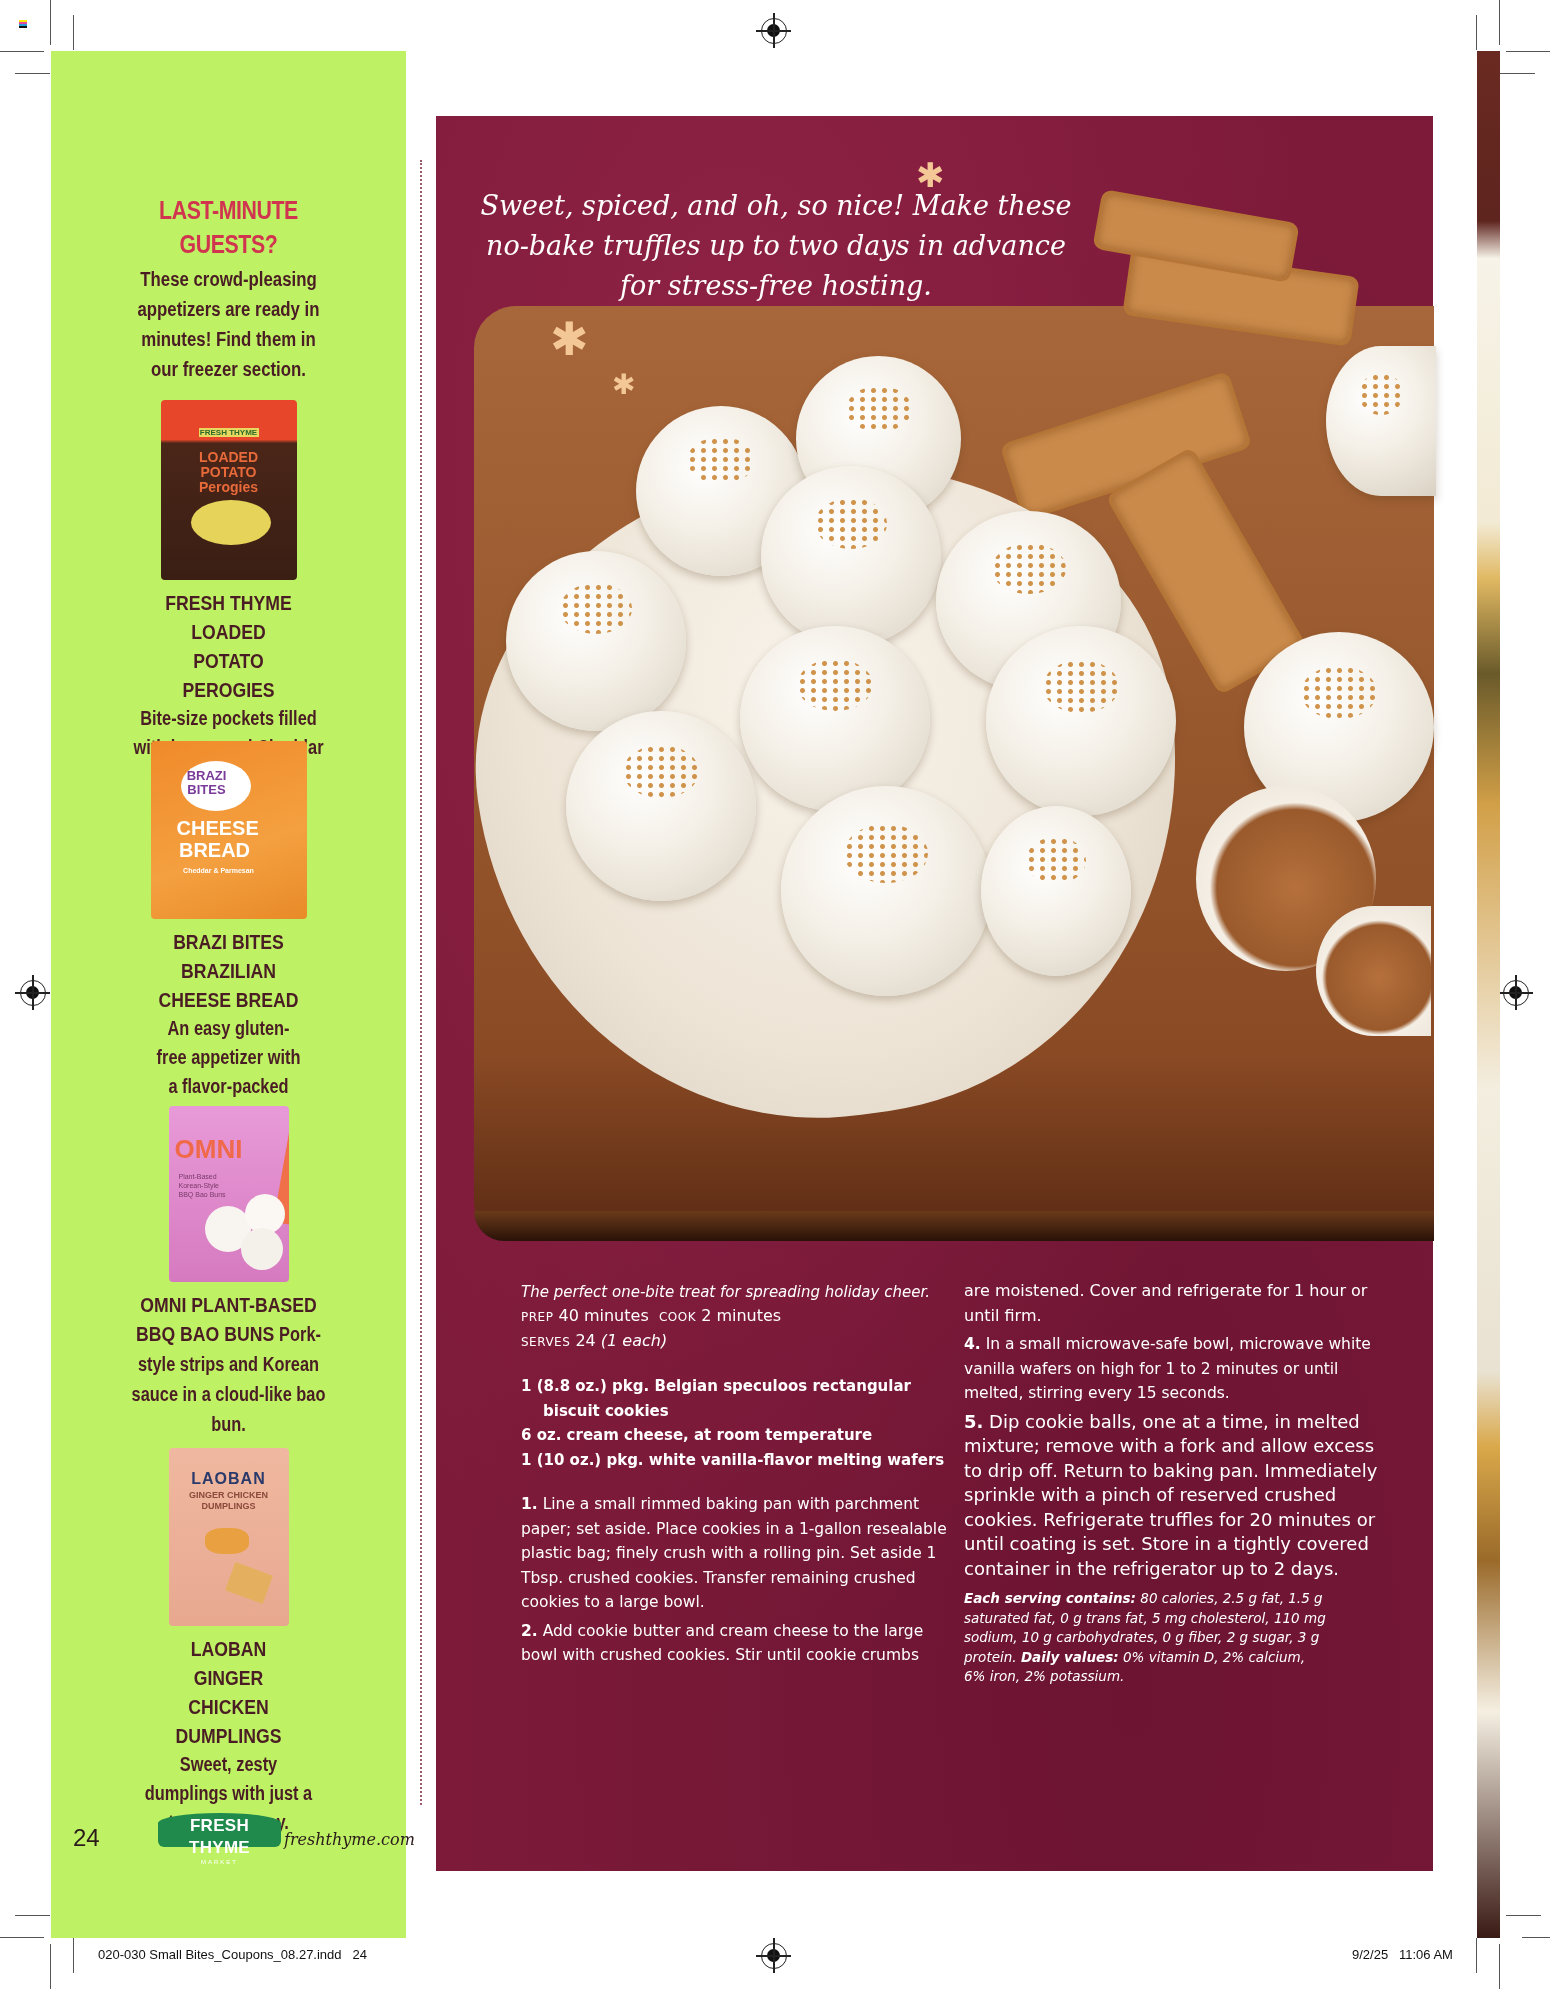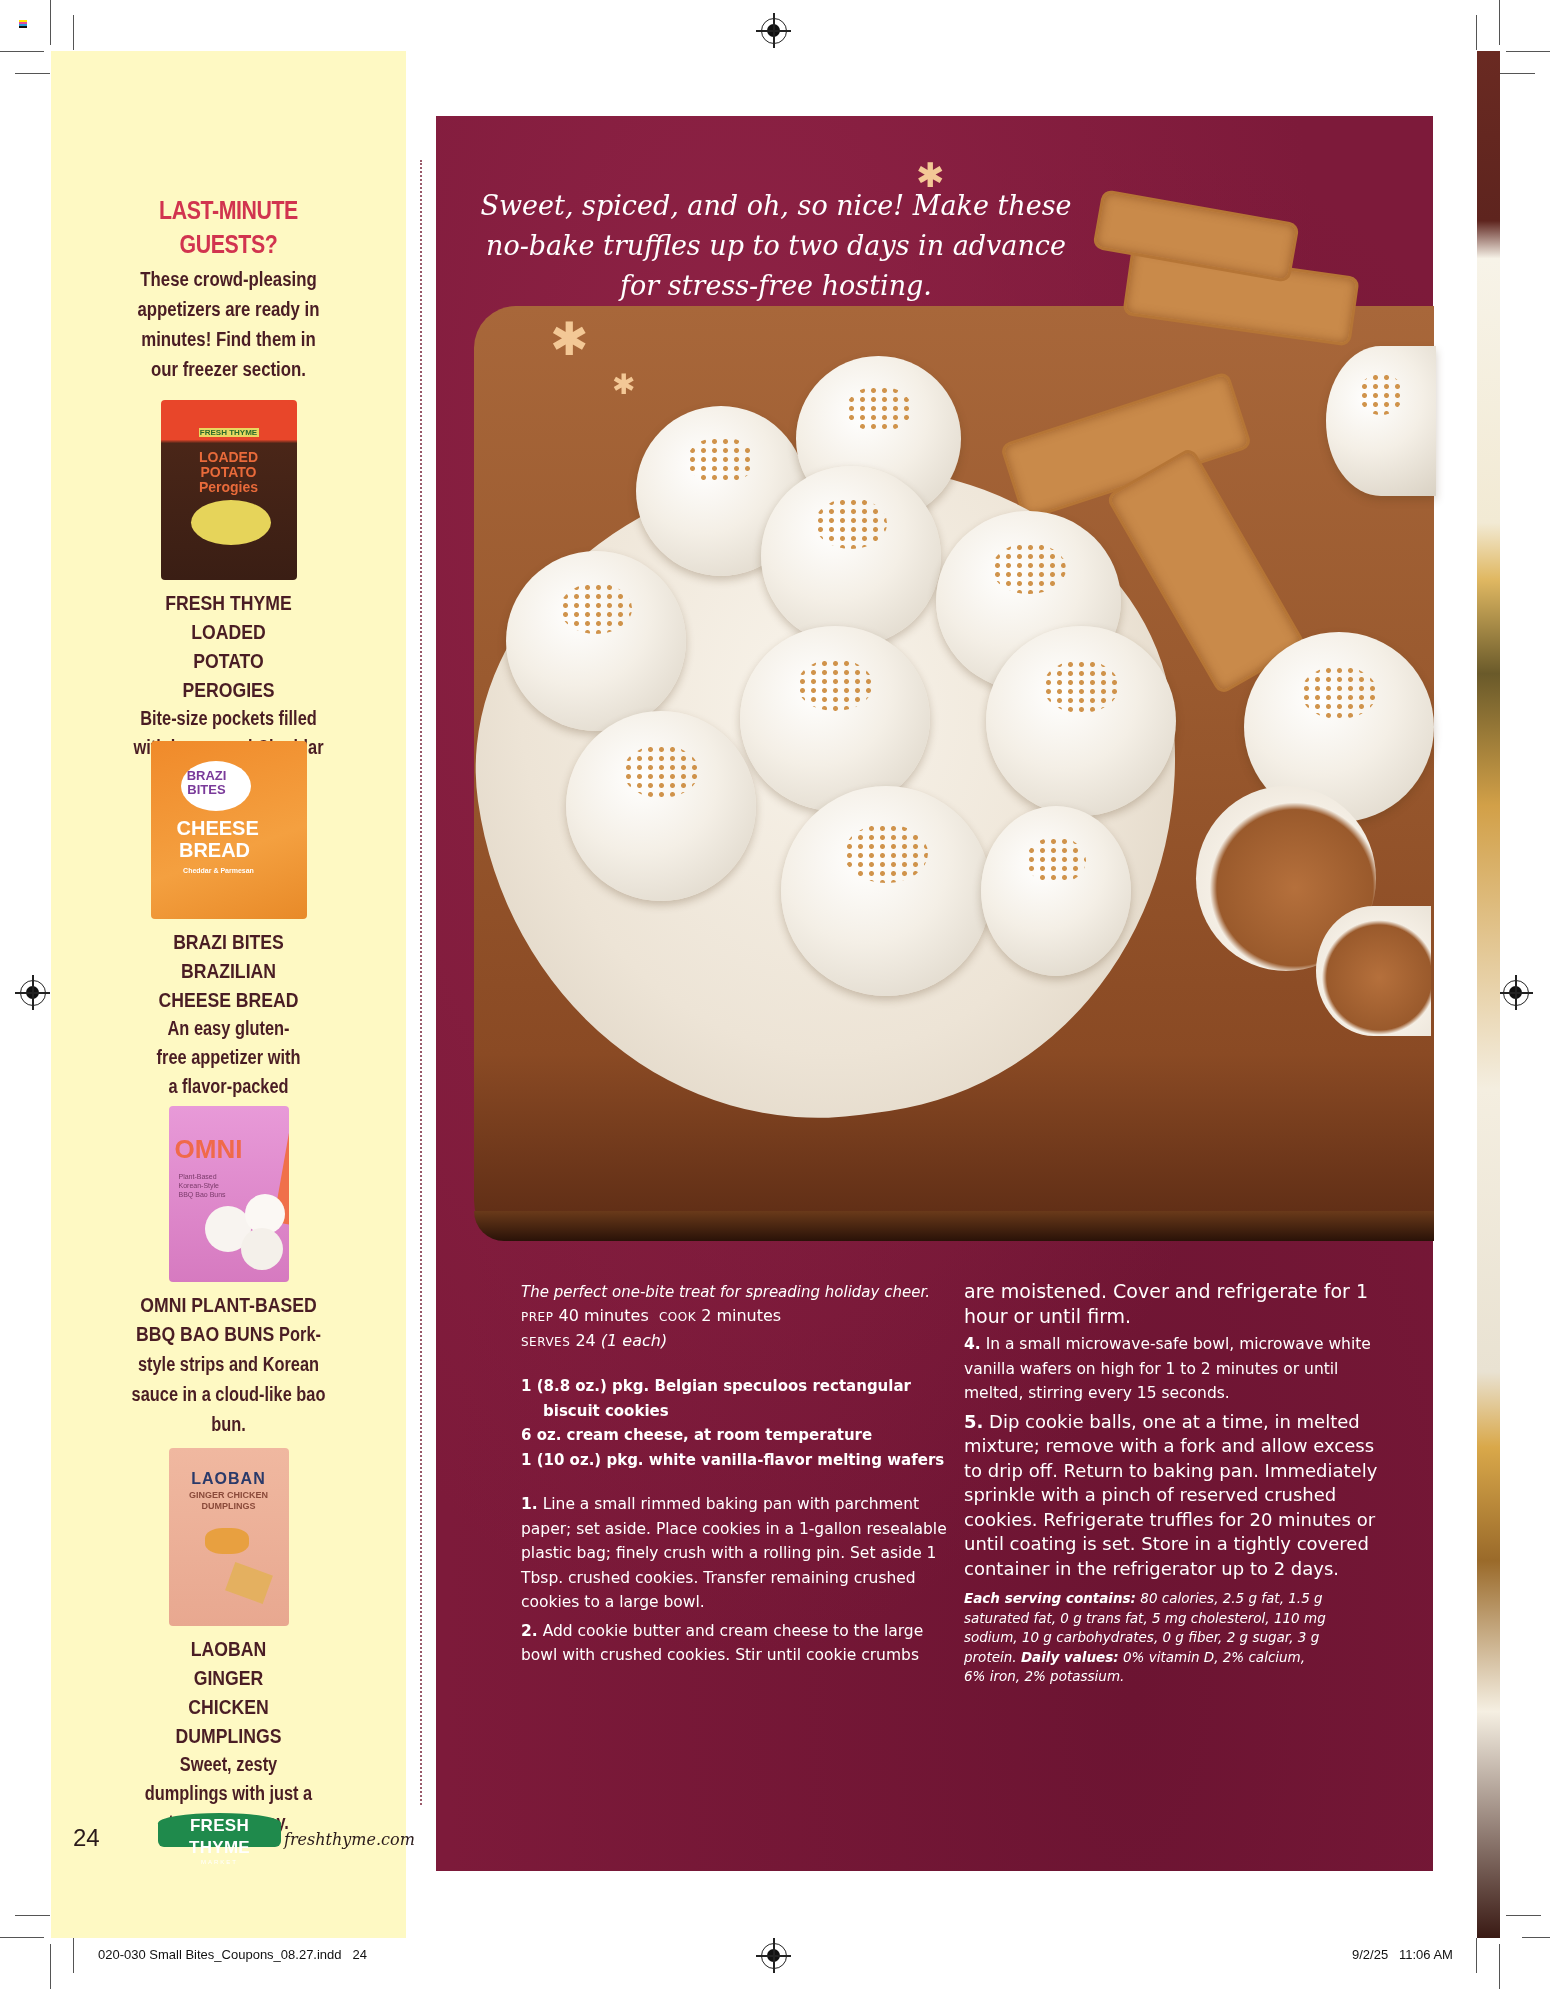--- a/index.html
+++ b/index.html
@@ -9,21 +9,21 @@
   
   .crop { position: absolute; background: #555; }
   .reg { position: absolute; width: 26px; height: 26px; border-radius: 50%; border: 1.5px solid #222; }
   .reg::before { content: ""; position: absolute; left: 5px; top: 5px; width: 13px; height: 13px; border-radius: 50%; background: #111; }
   .reg::after { content: ""; position: absolute; left: -6px; top: 11px; width: 35px; height: 1.5px; background: #222; }
   .reg .v { position: absolute; left: 11px; top: -6px; width: 1.5px; height: 35px; background: #222; }
   .colorbar { position: absolute; left: 19px; top: 20px; width: 8px; height: 7px; }
   .colorbar span { display: block; height: 2px; }
 
   
-  .sidebar { position: absolute; left: 51px; top: 51px; width: 355px; height: 1887px; background: #fef9c3; }
+  .sidebar { position: absolute; left: 51px; top: 51px; width: 355px; height: 1887px; background: #bef264; }
   .sb-heading { position: absolute; left: 0; width: 355px; top: 142px; text-align: center; color: #d1344f;
     font-family: "Liberation Sans", sans-serif; font-weight: bold; font-size: 26px; line-height: 34px; letter-spacing: -0.5px; transform: scaleX(0.82); }
   .sb-intro { position: absolute; left: 0; width: 355px; top: 213px; text-align: center; color: #4a1d24;
     font-weight: bold; font-size: 20px; line-height: 30px; transform: scaleX(0.84); }
   .product { position: absolute; left: 0; width: 355px; text-align: center; }
   .product .pkg { margin: 0 auto; position: relative; border-radius: 4px; overflow: hidden; }
   .product .pname { color: #4a1d24; font-weight: bold; font-size: 21px; line-height: 29px; margin-top: 8px; transform: scaleX(0.84); }
   .product .pdesc { color: #4a1d24; font-weight: bold; font-size: 19.5px; line-height: 29px; transform: scaleX(0.84); }
   .pkg-label { position: absolute; left: 0; width: 100%; text-align: center; font-weight: bold; }
 
@@ -215,21 +215,21 @@
         </div>
       <div>
           <div>1 (10 oz.) pkg. white vanilla-flavor melting wafers</div>
         </div>
     </div>
     <div class="r-step" style="margin-top:20px;font-size:15.5px"><b>1.</b> <span>Line a small rimmed baking pan with parchment paper; set aside. Place cookies in a 1-gallon resealable plastic bag; finely crush with a rolling pin. Set aside 1 Tbsp. crushed cookies. Transfer remaining crushed cookies to a large bowl.</span></div>
     <div class="r-step" style="font-size:15.5px"><b>2.</b> <span>Add cookie butter and cream cheese to the large bowl with crushed cookies. Stir until cookie crumbs</span></div>
   </div>
 
   <div class="recipe" style="left:528px;top:1163px;width:425px">
-    <div class="r-step" style="margin-top:0;font-size:19px">are moistened. Cover and refrigerate for 1 hour or until firm.</div>
+    <div class="r-step" style="margin-top:0;font-size:16px">are moistened. Cover and refrigerate for 1 hour or until firm.</div>
     <div class="r-step" style="font-size:15.5px"><b>4.</b> <span>In a small microwave-safe bowl, microwave white vanilla wafers on high for 1 to 2 minutes or until melted, stirring every 15 seconds.</span></div>
     <div class="r-step" style="font-size:18px"><b>5.</b> <span>Dip cookie balls, one at a time, in melted mixture; remove with a fork and allow excess to drip off. Return to baking pan. Immediately sprinkle with a pinch of reserved crushed cookies. Refrigerate truffles for 20 minutes or until coating is set. Store in a tightly covered container in the refrigerator up to 2 days.</span></div>
     <div class="r-nut" style="padding-right:60px">
       <b>Each serving contains:</b> <span>80 calories, 2.5 g fat, 1.5 g saturated fat, 0 g trans fat, 5 mg cholesterol, 110 mg sodium, 10 g carbohydrates, 0 g fiber, 2 g sugar, 3 g protein.</span>
       <b>Daily values:</b> <span>0% vitamin D, 2% calcium, 6% iron, 2% potassium.</span>
     </div>
   </div>
 </div>
 
 <div class="right-strip"></div>

